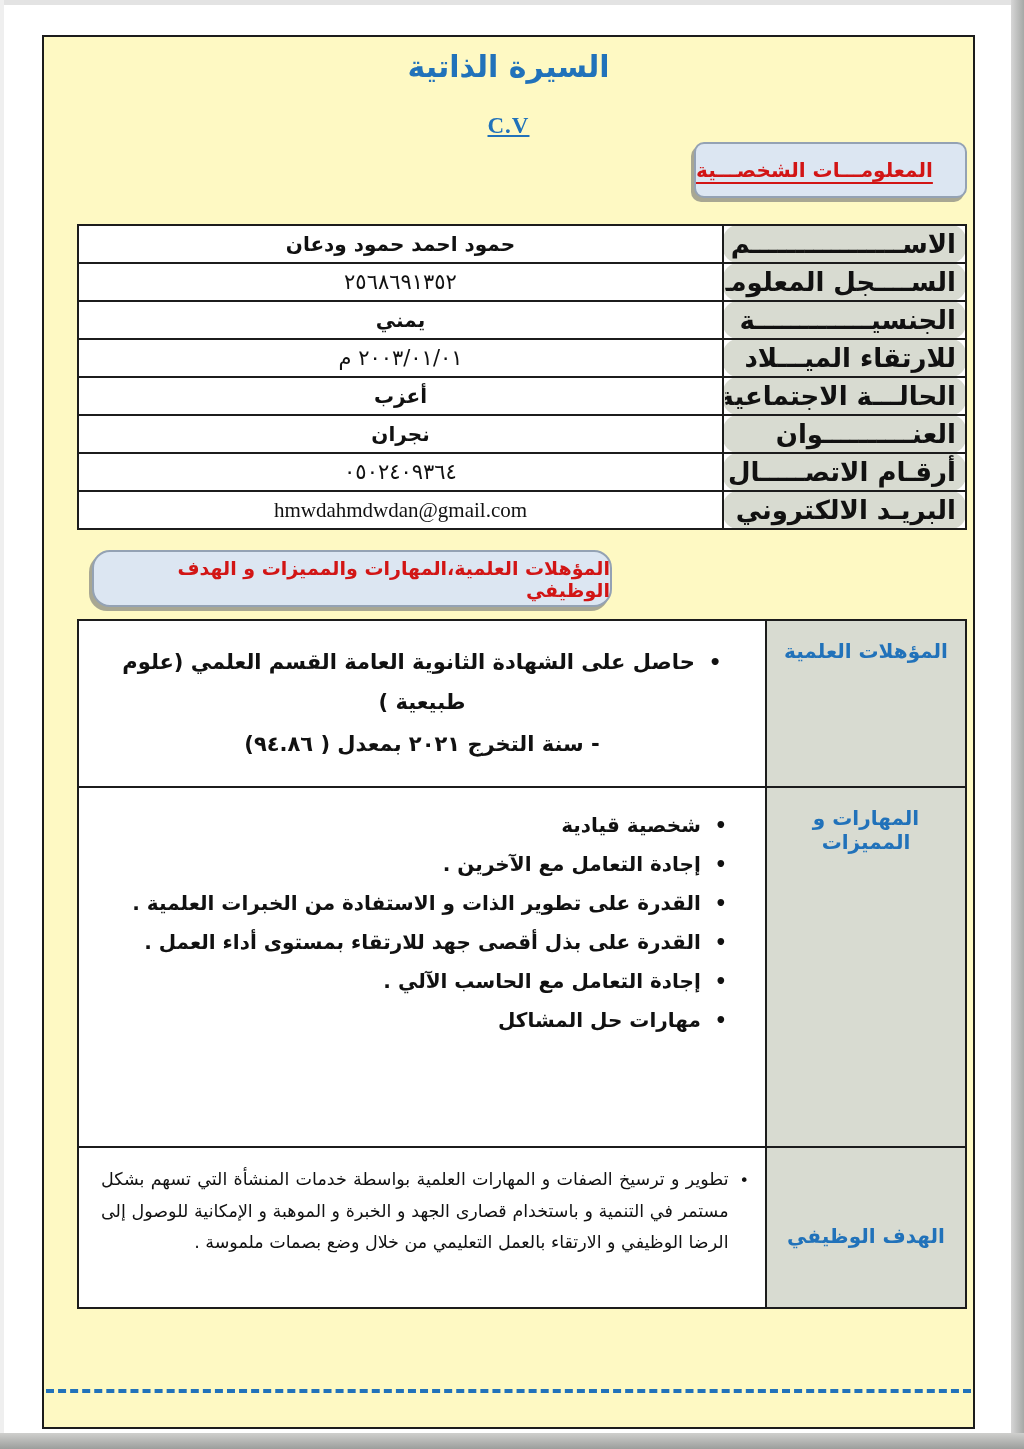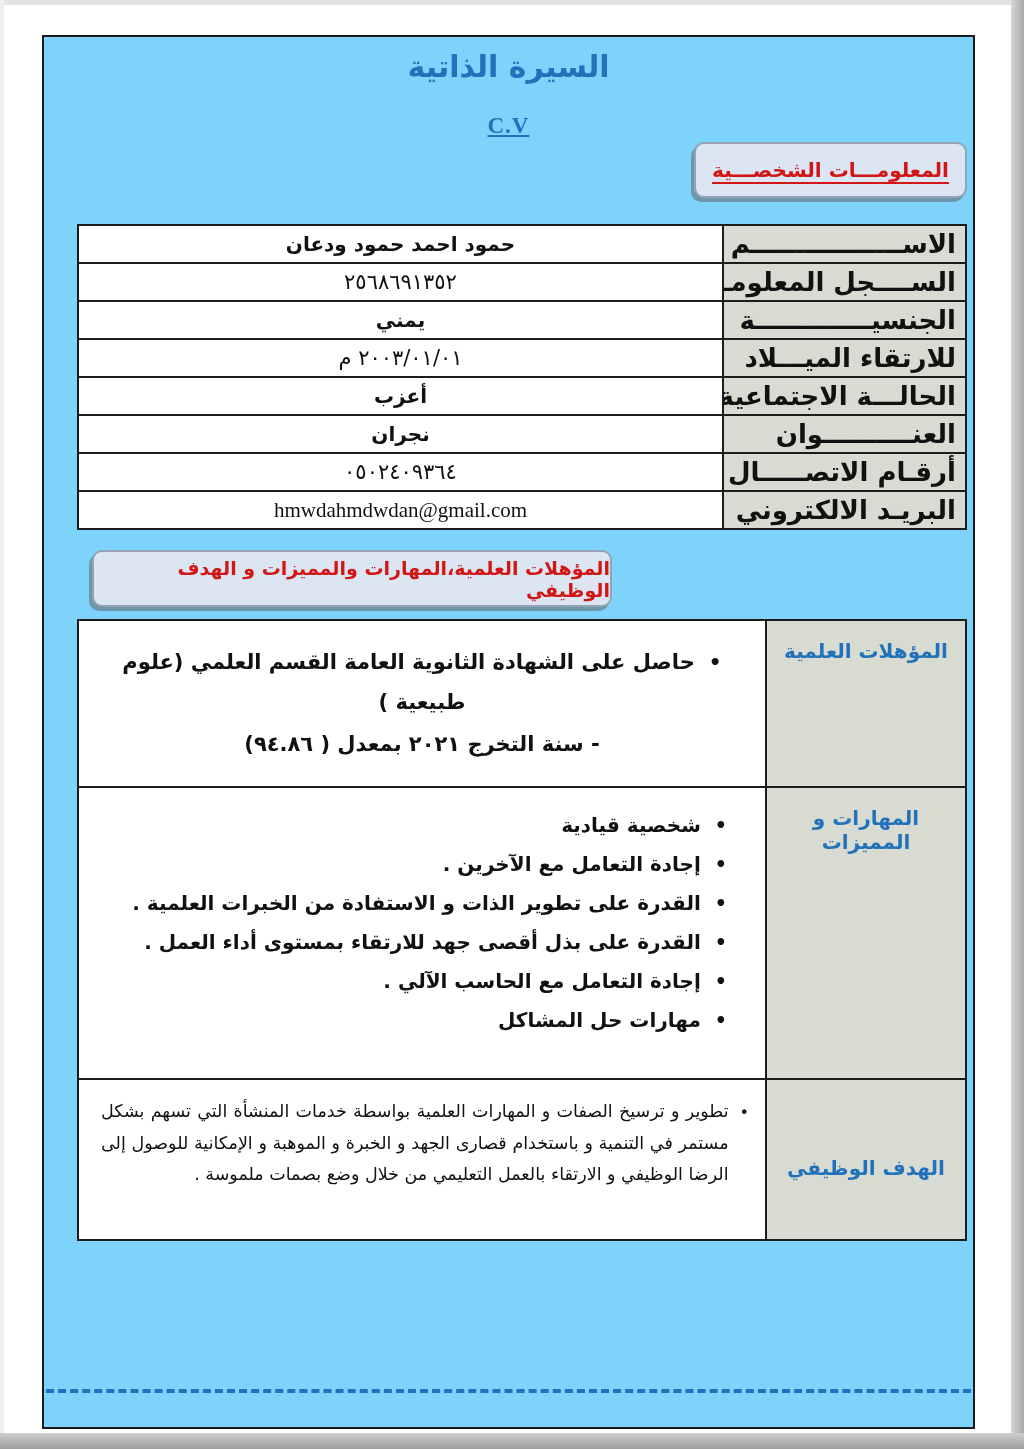--- a/index.html
+++ b/index.html
@@ -10,41 +10,41 @@
 
   
   .edge-top    { position:absolute; top:0; left:0; width:100%; height:5px; background:#e3e3e3; }
   .edge-left   { position:absolute; top:0; left:0; width:4px; height:100%; background:#efefef; }
   .edge-right  { position:absolute; top:0; right:0; width:13px; height:100%;
                  background:linear-gradient(to right,#d6d6d6,#a6a8a6); }
   .edge-bottom { position:absolute; bottom:0; left:0; width:100%; height:16px;
                  background:linear-gradient(to bottom,#cfcfcd,#9c9e9c); }
 
   .frame { position:absolute; left:42px; top:35px; width:933px; height:1394px;
-           border:2px solid #1c1c1c; background:#7dd3fc; }
+           border:2px solid #1c1c1c; background:#fef9c3; }
 
   .title { position:absolute; top:12px; left:0; right:0; text-align:center;
            color:#2172ba; font-size:30px; font-weight:bold; }
   .cv    { position:absolute; top:76px; left:0; right:0; text-align:center;
            color:#2172ba; font-size:23px; font-weight:bold;
            font-family:"Liberation Serif", serif; letter-spacing:1px;text-decoration:underline; }
 
   .hdr-box { position:absolute; background:#dce6f2; border:2px solid #94a2b4; border-radius:10px;
-             display:flex; align-items:center; justify-content:center;
+             display:flex; align-items:center; justify-content:flex-end;
              color:#d21515; font-weight:bold;
              box-shadow:-3px 4px 0 rgba(96,101,108,0.55); }
   .hdr-personal { left:650px; top:105px; width:273px; height:56px; font-size:20px; }
   .hdr-personal .hdr-text { text-decoration:underline; text-underline-offset:5px; text-decoration-thickness:2px; }
-  .hdr-quals    { left:48px; top:513px; width:520px; height:57px; font-size:19px; }
+  .hdr-quals    { left:48px; top:513px; width:520px; height:57px; font-size:19px;border-radius:18px; }
 
   table.tbl { position:absolute; border-collapse:collapse; table-layout:fixed; background:#ffffff; }
   table.tbl td { border:2px solid #1c1c1c; }
 
   .tbl-personal { left:33px; top:187px; width:890px; }
-  .tbl-personal td { height:38px; }
+  .tbl-personal td { height:38px;border-radius:15px; }
   .lbl { background:#d8dbd1; color:#111111; font-weight:bold; font-size:26px;
          text-align:right; padding:0 9px; white-space:nowrap; overflow:hidden; }
   .val { text-align:center; font-size:20px; color:#111111; }
   .v-bold   { font-weight:bold; }
   .v-digits { font-size:21px; letter-spacing:1px; }
   .v-email  { font-family:"Liberation Serif", serif; font-size:21px; }
 
   .tbl-quals { left:33px; top:582px; width:890px; }
   .lbl2 { background:#d8dbd1; color:#2172ba; font-weight:bold; font-size:20px;
           text-align:center; vertical-align:top; padding-top:18px; }
@@ -138,21 +138,21 @@
         <tr>
           <td class="lbl2" style="height:167px">المؤهلات العلمية</td>
           <td class="cell qual-cell">
             <div class="qline">
               <span class="blt">•</span><span>حاصل على الشهادة الثانوية العامة القسم العلمي (علوم طبيعية )</span>
             </div>
             <div class="qnote">- سنة التخرج ٢٠٢١ بمعدل ( ٩٤.٨٦)</div>
           </td>
         </tr>
         <tr>
-          <td class="lbl2" style="height:292px">المهارات و المميزات</td>
+          <td class="lbl2" style="height:360px">المهارات و المميزات</td>
           <td class="cell skills-cell">
             <div class="skill">
               <span class="blt">•</span>
                 <span>شخصية قيادية</span>
             </div>
             <div class="skill">
               <span class="blt">•</span>
                 <span>إجادة التعامل مع الآخرين .</span>
             </div>
             <div class="skill">

